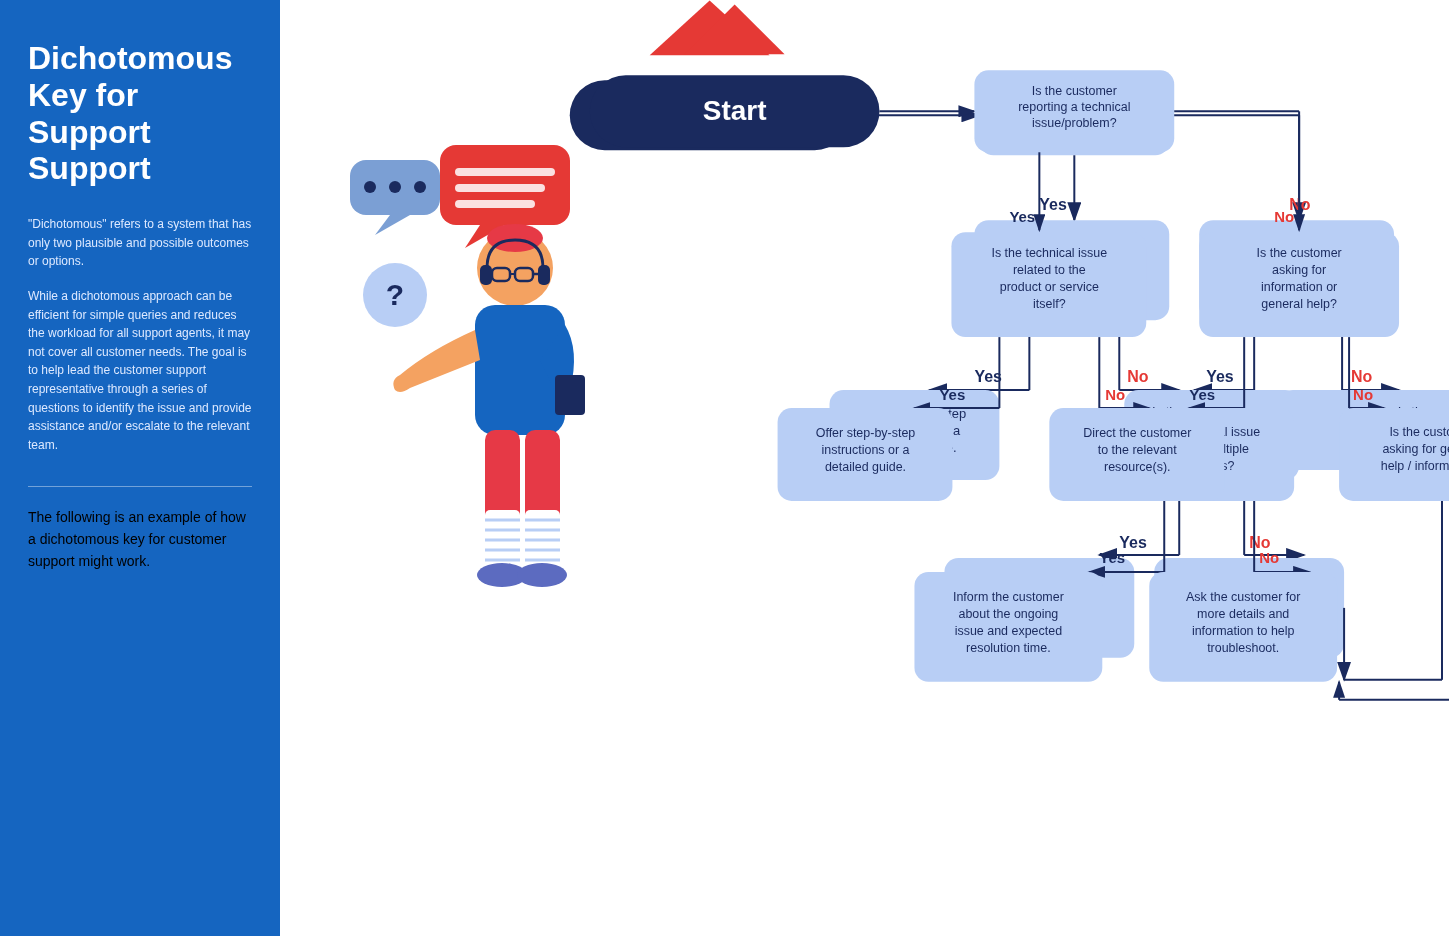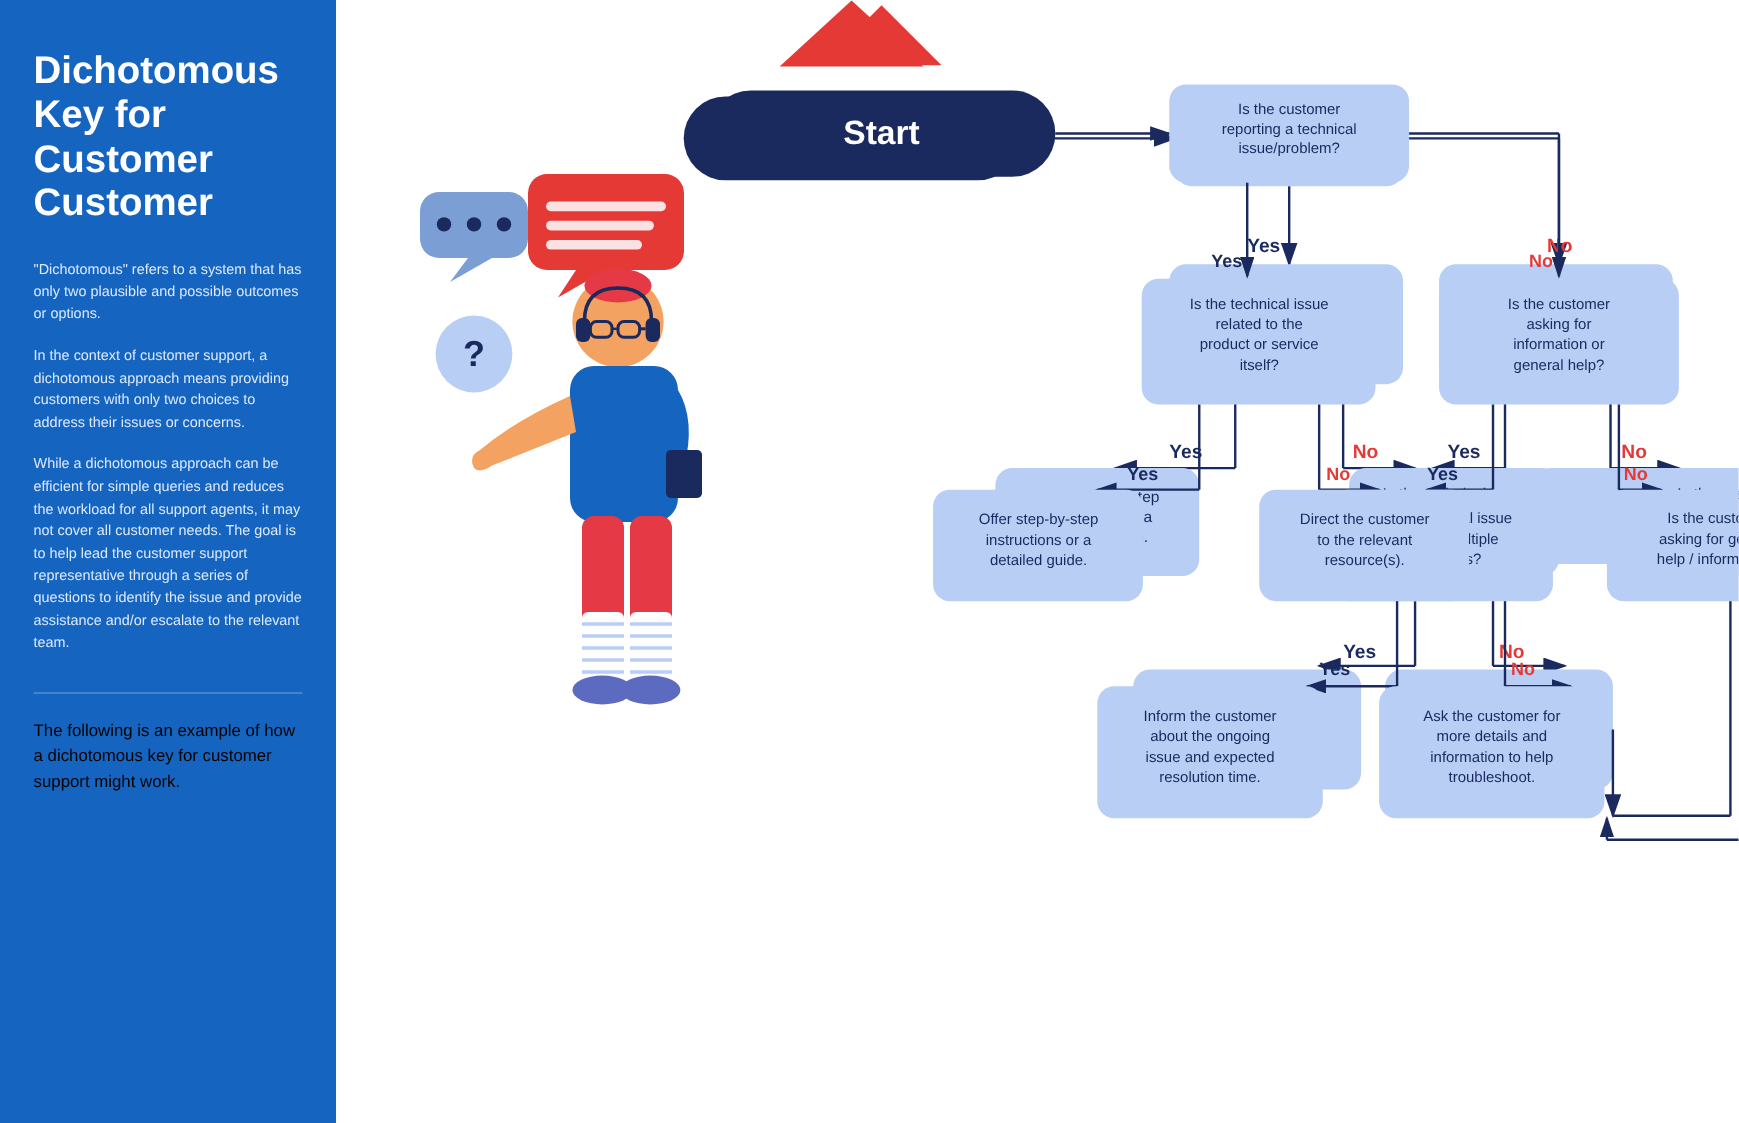--- a/index.html
+++ b/index.html
@@ -89,23 +89,22 @@
     }
     
     .top-triangle {
       fill: #e53935;
     }
   </style>
 </head>
 <body>
 
 <div id="sidebar">
-  <h1>Dichotomous Key for Customer Customer</h1>
+  <h1>Dichotomous Key for Support Support</h1>
   <p>"Dichotomous" refers to a system that has only two plausible and possible outcomes or options.</p>
-  <p>In the context of customer support, a dichotomous approach means providing customers with only two choices to address their issues or concerns.</p>
   <p>While a dichotomous approach can be efficient for simple queries and reduces the workload for all support agents, it may not cover all customer needs. The goal is to help lead the customer support representative through a series of questions to identify the issue and provide assistance and/or escalate to the relevant team.</p>
   <hr class="sidebar-divider">
   <p class="bottom-text">The following is an example of how a dichotomous key for customer support might work.</p>
 </div>
 
 <div id="main">
   <div id="flowchart">
     <svg class="flowchart-svg" viewBox="0 0 1170 936" xmlns="http://www.w3.org/2000/svg">
       <defs>
         <marker id="arrowhead" markerWidth="10" markerHeight="7" refX="9" refY="3.5" orient="auto">

